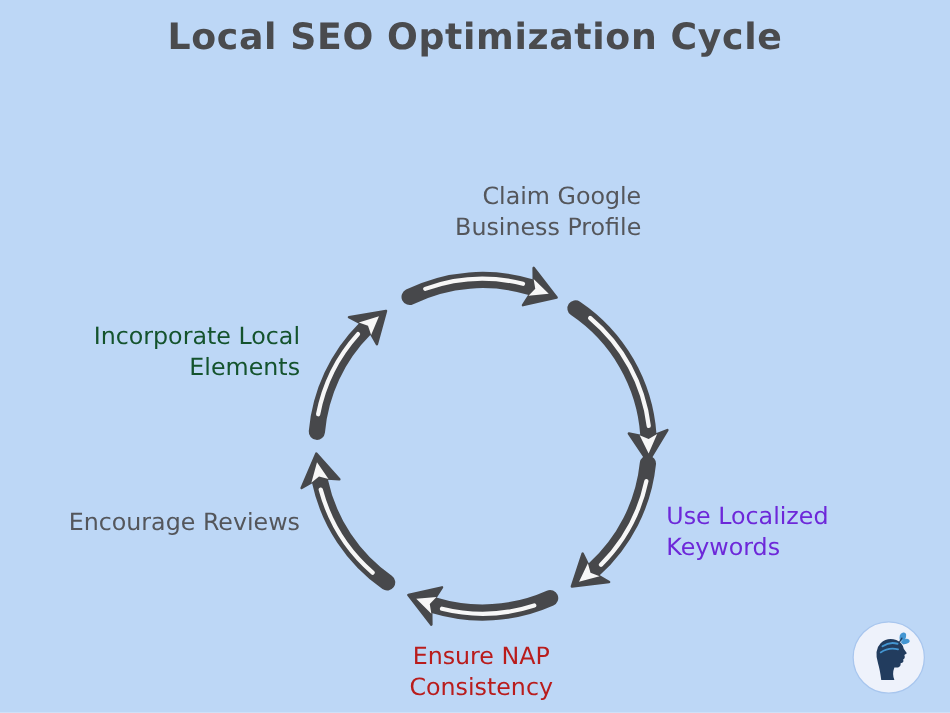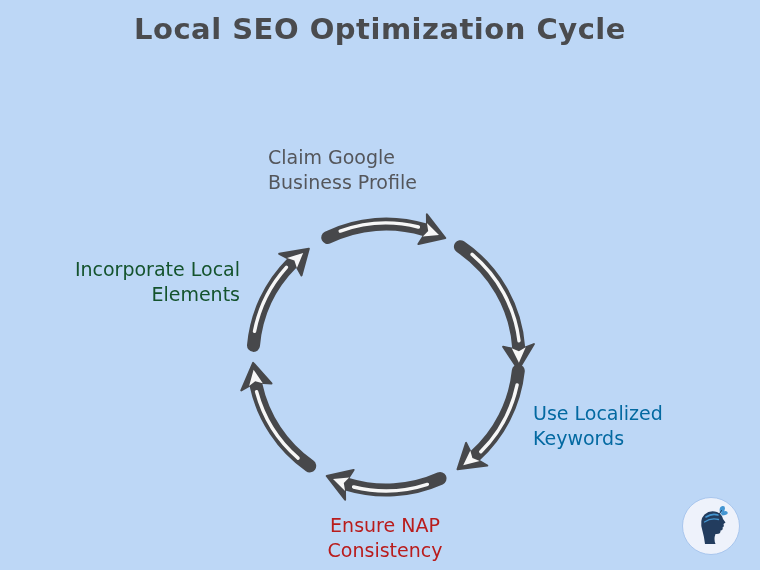--- a/index.html
+++ b/index.html
@@ -34,21 +34,21 @@
     width: 760px;
     height: 570px;
   }
   .step-label {
     position: absolute;
     font-size: 19px;
     line-height: 1.34;
     color: #54565b;
     white-space: pre-line;
   }
-  .step-claim       { left: 268px; top: 145px; width: 220px; text-align: left; }
+  .step-claim       { left: 293px; top: 145px; width: 220px; text-align: right; }
   .step-optimize    { left: 536px; top: 282px; width: 200px; text-align: left; }
   .step-keywords    { left: 533px; top: 401px; width: 200px; text-align: left; }
   .step-nap         { left: 275px; top: 513px; width: 220px; text-align: center; }
   .step-reviews     { left: 38px;  top: 406px; width: 202px; text-align: right; }
   .step-incorporate { left: 38px;  top: 257px; width: 202px; text-align: right; }
   .logo-badge {
     position: absolute;
     left: 682px;
     top: 497px;
     width: 58px;
@@ -96,26 +96,27 @@
         <path d="M 254.5 331.4 A 134 134 0 0 1 286.4 267.3" fill="none" stroke="#f7f7f7" stroke-width="3.4" stroke-linecap="round"></path>
         <path d="M 308.8 248.7 L 279.2 253.8 L 293.6 261.3 L 301.5 275.4 Z" fill="#47484b" stroke="#47484b" stroke-width="2" stroke-linejoin="round"></path>
         <path d="M 303.2 252.9 L 287.0 258.0 L 294.4 260.5 L 296.9 267.9 Z" fill="#f7f7f7"></path>
       </g>
   </svg>
 
   <div class="step-label step-claim" style="color: rgb(84, 86, 91);">Claim Google
 Business Profile</div>
 
 
-  <div class="step-label step-keywords" style="color: #0369a1;">Use Localized
+  <div class="step-label step-keywords" style="color: #6d28d9;">Use Localized
 Keywords</div>
 
   <div class="step-label step-nap" style="color: #b91c1c;">Ensure NAP
 Consistency</div>
 
+  <div class="step-label step-reviews" style="color: rgb(84, 86, 91);">Encourage Reviews</div>
 
   <div class="step-label step-incorporate" style="color: #14532d; text-align: right;">Incorporate Local
 Elements</div>
 
   <div class="logo-badge">
     <svg width="44" height="44" viewBox="0 0 44 44">
 
       <path id="logo-silhouette" d="M 16 40
                Q 15 32 13.5 27
                Q 10 16 15.5 10.5

